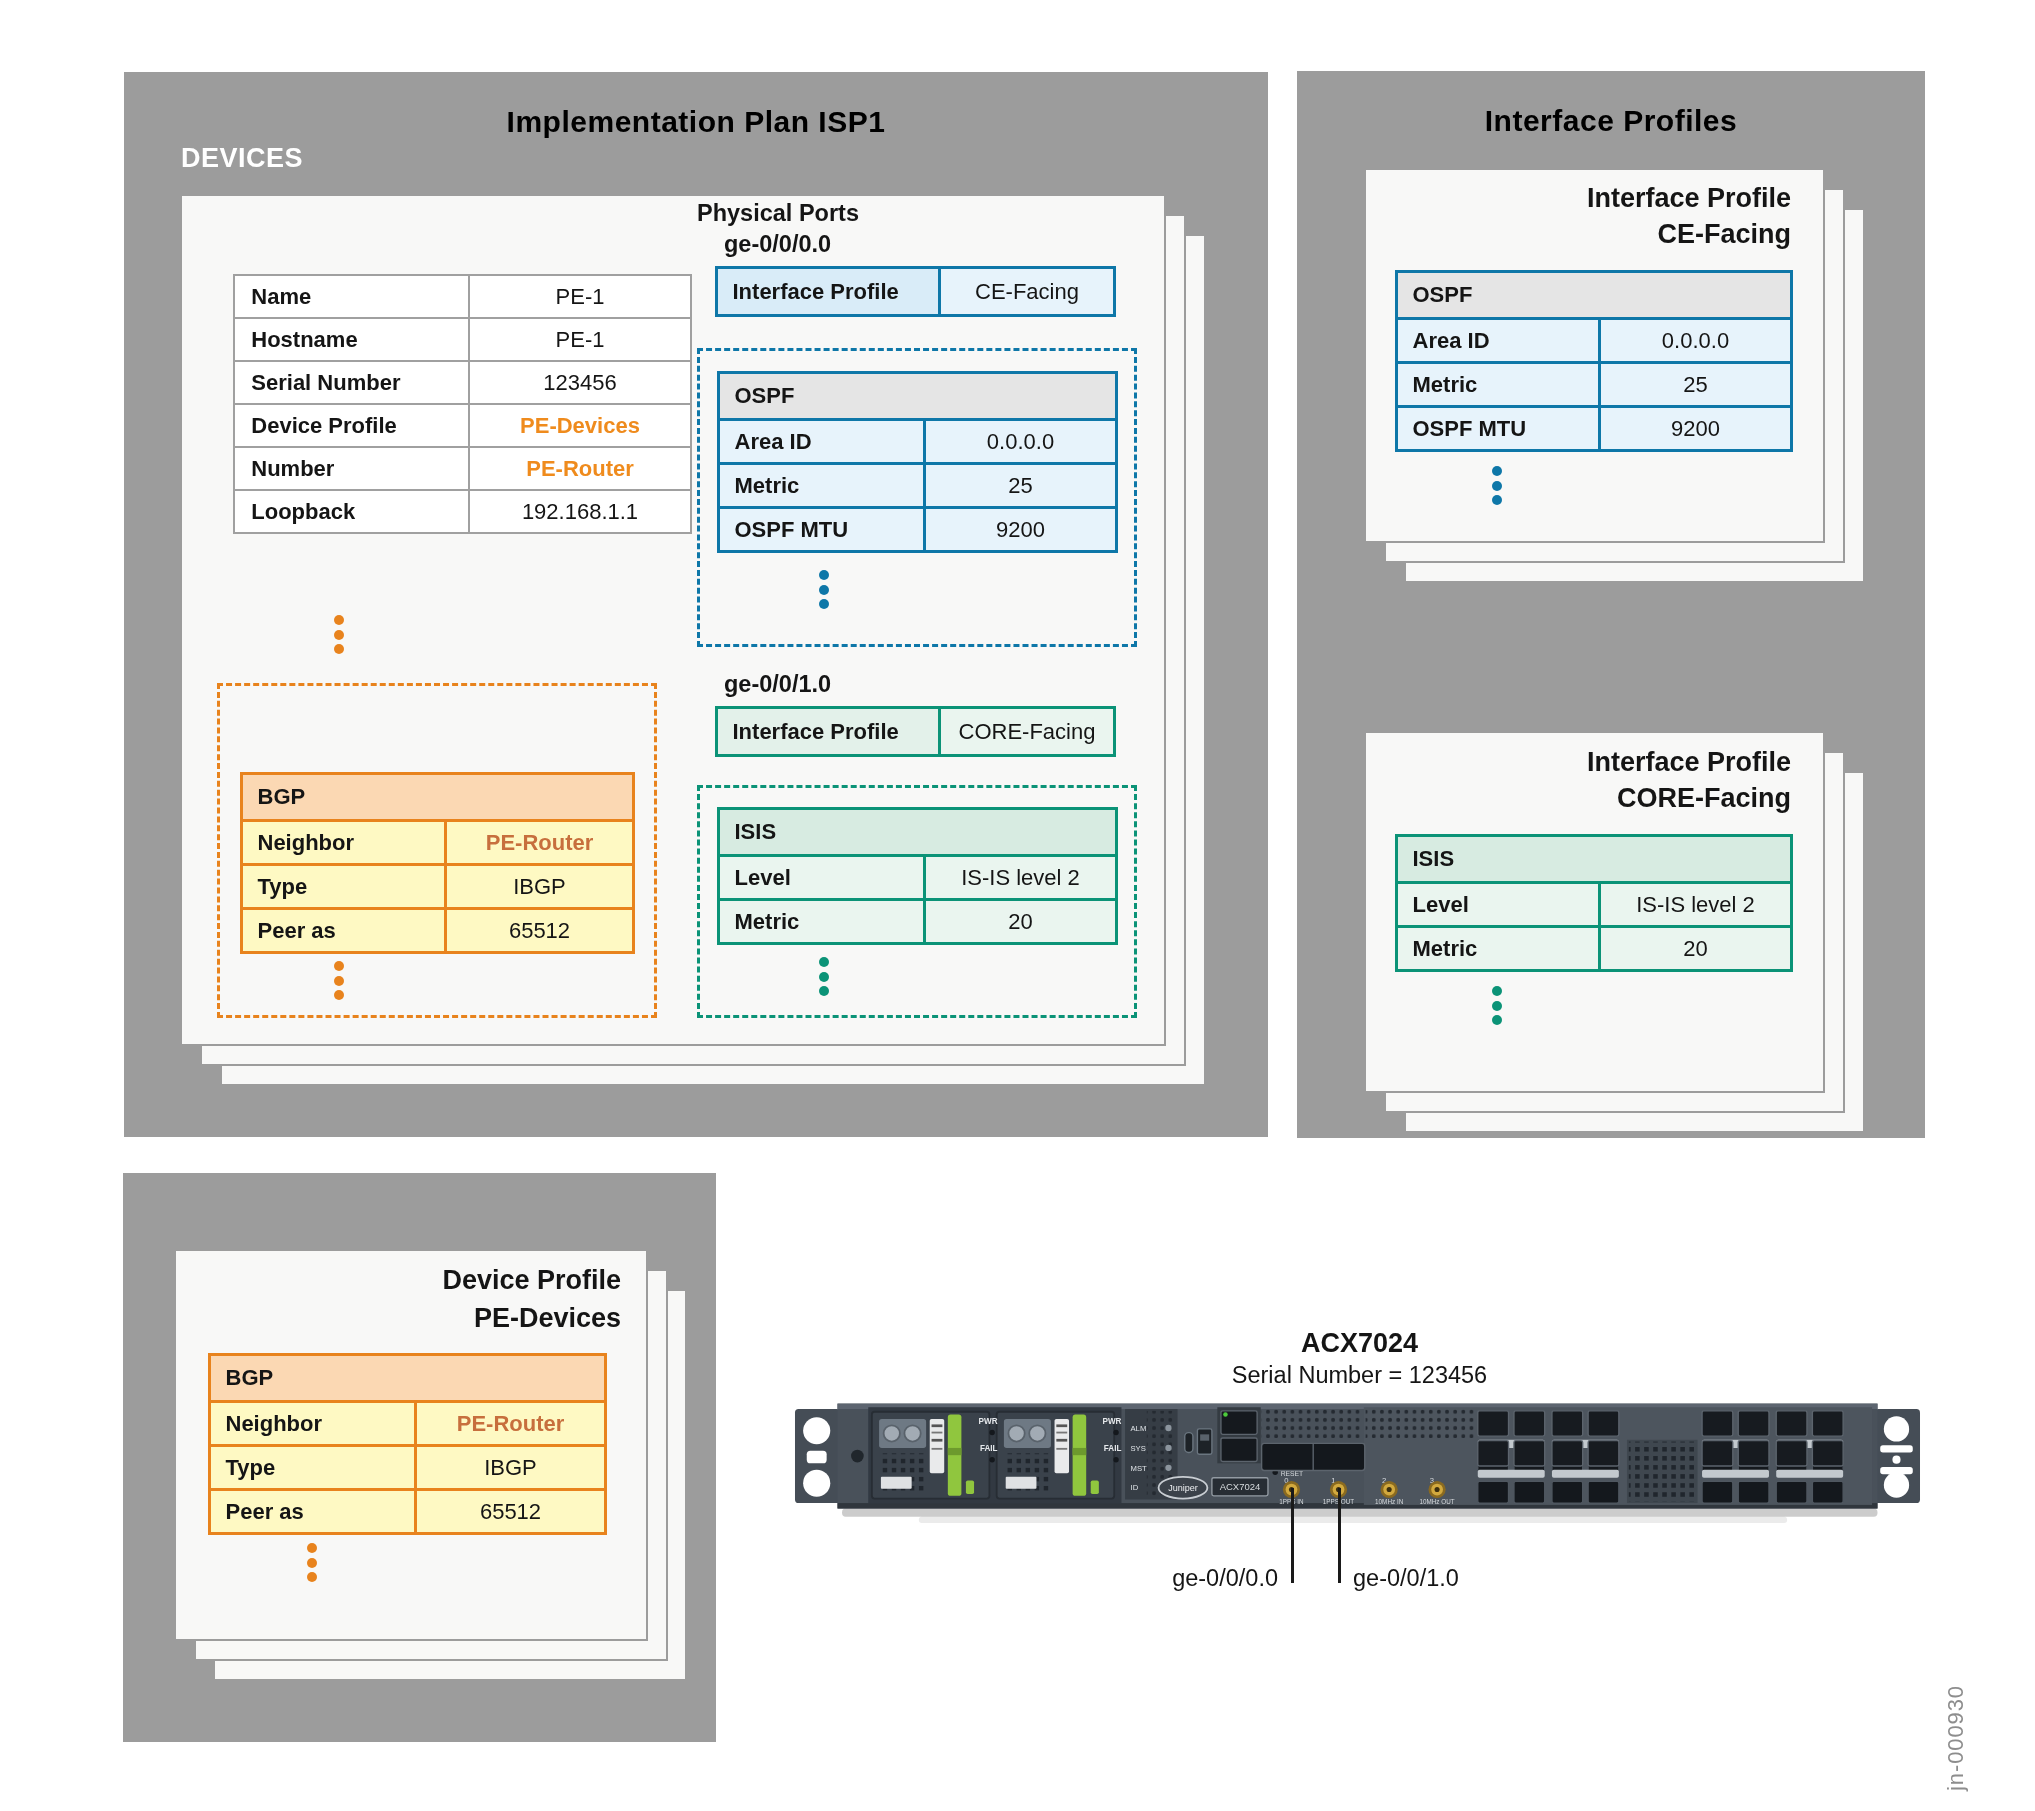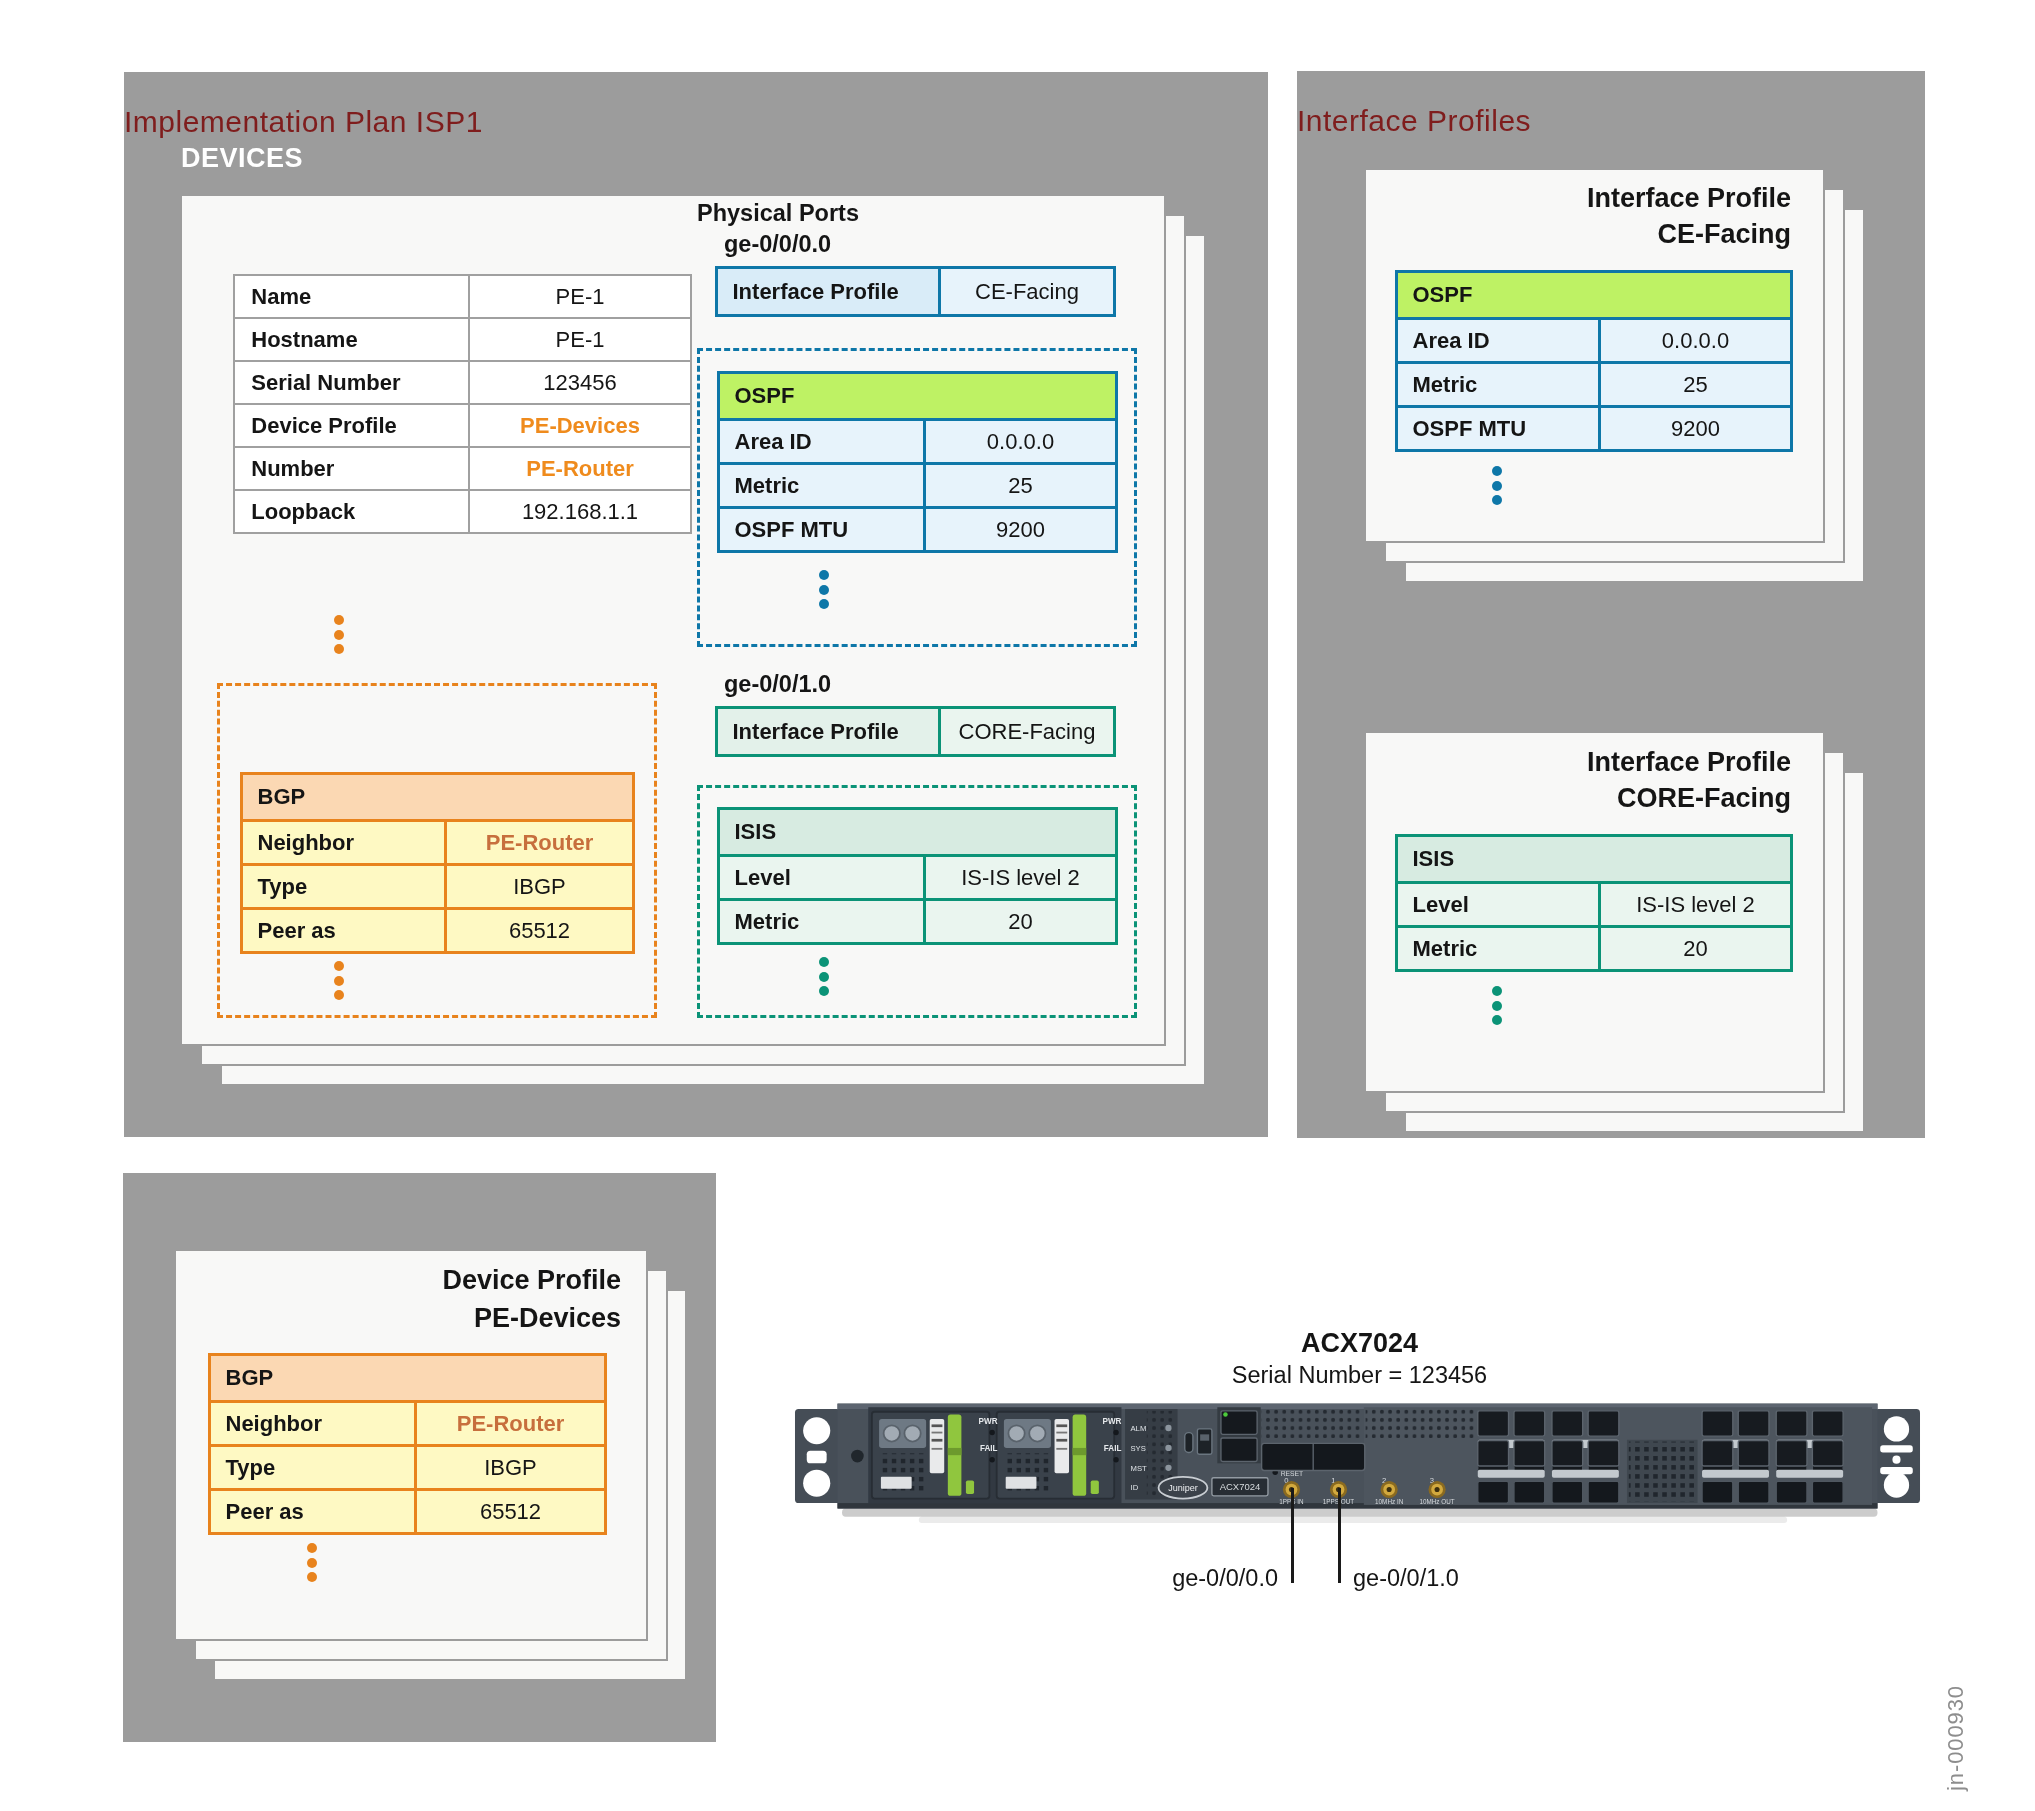--- a/index.html
+++ b/index.html
@@ -1,36 +1,36 @@
 <!DOCTYPE html>
 <html style="font-size:14.5px"><head>
 <meta charset="utf-8">
 <style>
   html,body{margin:0;padding:0;background:#ffffff;}
   body{font-family:"Liberation Sans","DejaVu Sans",sans-serif;color:#151515;}
   .canvas{position:relative;width:2035px;height:1811px;background:#ffffff;overflow:hidden;}
   .panel{position:absolute;background:#9c9c9c;}
-  .panel-title{position:absolute;left:0;width:100%;text-align:left;color:#7f1d1d;
-    font-weight:normal;font-size:30px;letter-spacing:0.5px;}
+  .panel-title{position:absolute;left:0;width:100%;text-align:center;color:#000000;
+    font-weight:bold;font-size:30px;letter-spacing:0.5px;}
   .section-label{position:absolute;color:#ffffff;font-weight:bold;font-size:27px;letter-spacing:0.5px;}
   .paper{position:absolute;background:#f8f8f7;border:2.7px solid #9c9c9c;box-sizing:border-box;}
   .sublabel{position:absolute;font-weight:bold;font-size:23.5px;color:#151515;}
   .cardtitle{position:absolute;font-weight:bold;font-size:27px;color:#151515;text-align:right;}
   table{border-collapse:collapse;table-layout:fixed;position:absolute;}
   td,th{font-size:22px;overflow:hidden;white-space:nowrap;}
   
   .tbl-gray td{border:2.7px solid #a0a0a0;background:#ffffff;height:39px;}
   .tbl-gray td.lab{font-weight:bold;padding-left:16.3px;text-align:left;}
   .tbl-gray td.val{text-align:center;}
   
   .tbl-c th{border:3.6px solid;height:42px;text-align:left;padding-left:14.5px;font-weight:bold;}
   .tbl-c td{border:3.6px solid;height:39px;}
   .tbl-c td.lab{font-weight:bold;padding-left:14.5px;text-align:left;}
   .tbl-c td.val{text-align:center;}
-  .blue th{border-color:#0e77a8;background:#bef264;}
+  .blue th{border-color:#0e77a8;background:#e5e5e5;}
   .blue td{border-color:#0e77a8;background:#e7f3fb;}
   .green th{border-color:#0b9377;background:#d7ebe1;}
   .green td{border-color:#0b9377;background:#eaf5ef;}
   .orange th{border-color:#e8831d;background:#fbd8b3;}
   .orange td{border-color:#e8831d;background:#fef9c3;}
   .strip td{height:43px;}
   .strip.blue td.lab{background:#d9ecf8;}
   .strip.green td.lab{background:#e3f1ea;}
   .accent{color:#ef8b1d;font-weight:bold;}
   .accent2{color:#c76f3d;font-weight:bold;}

